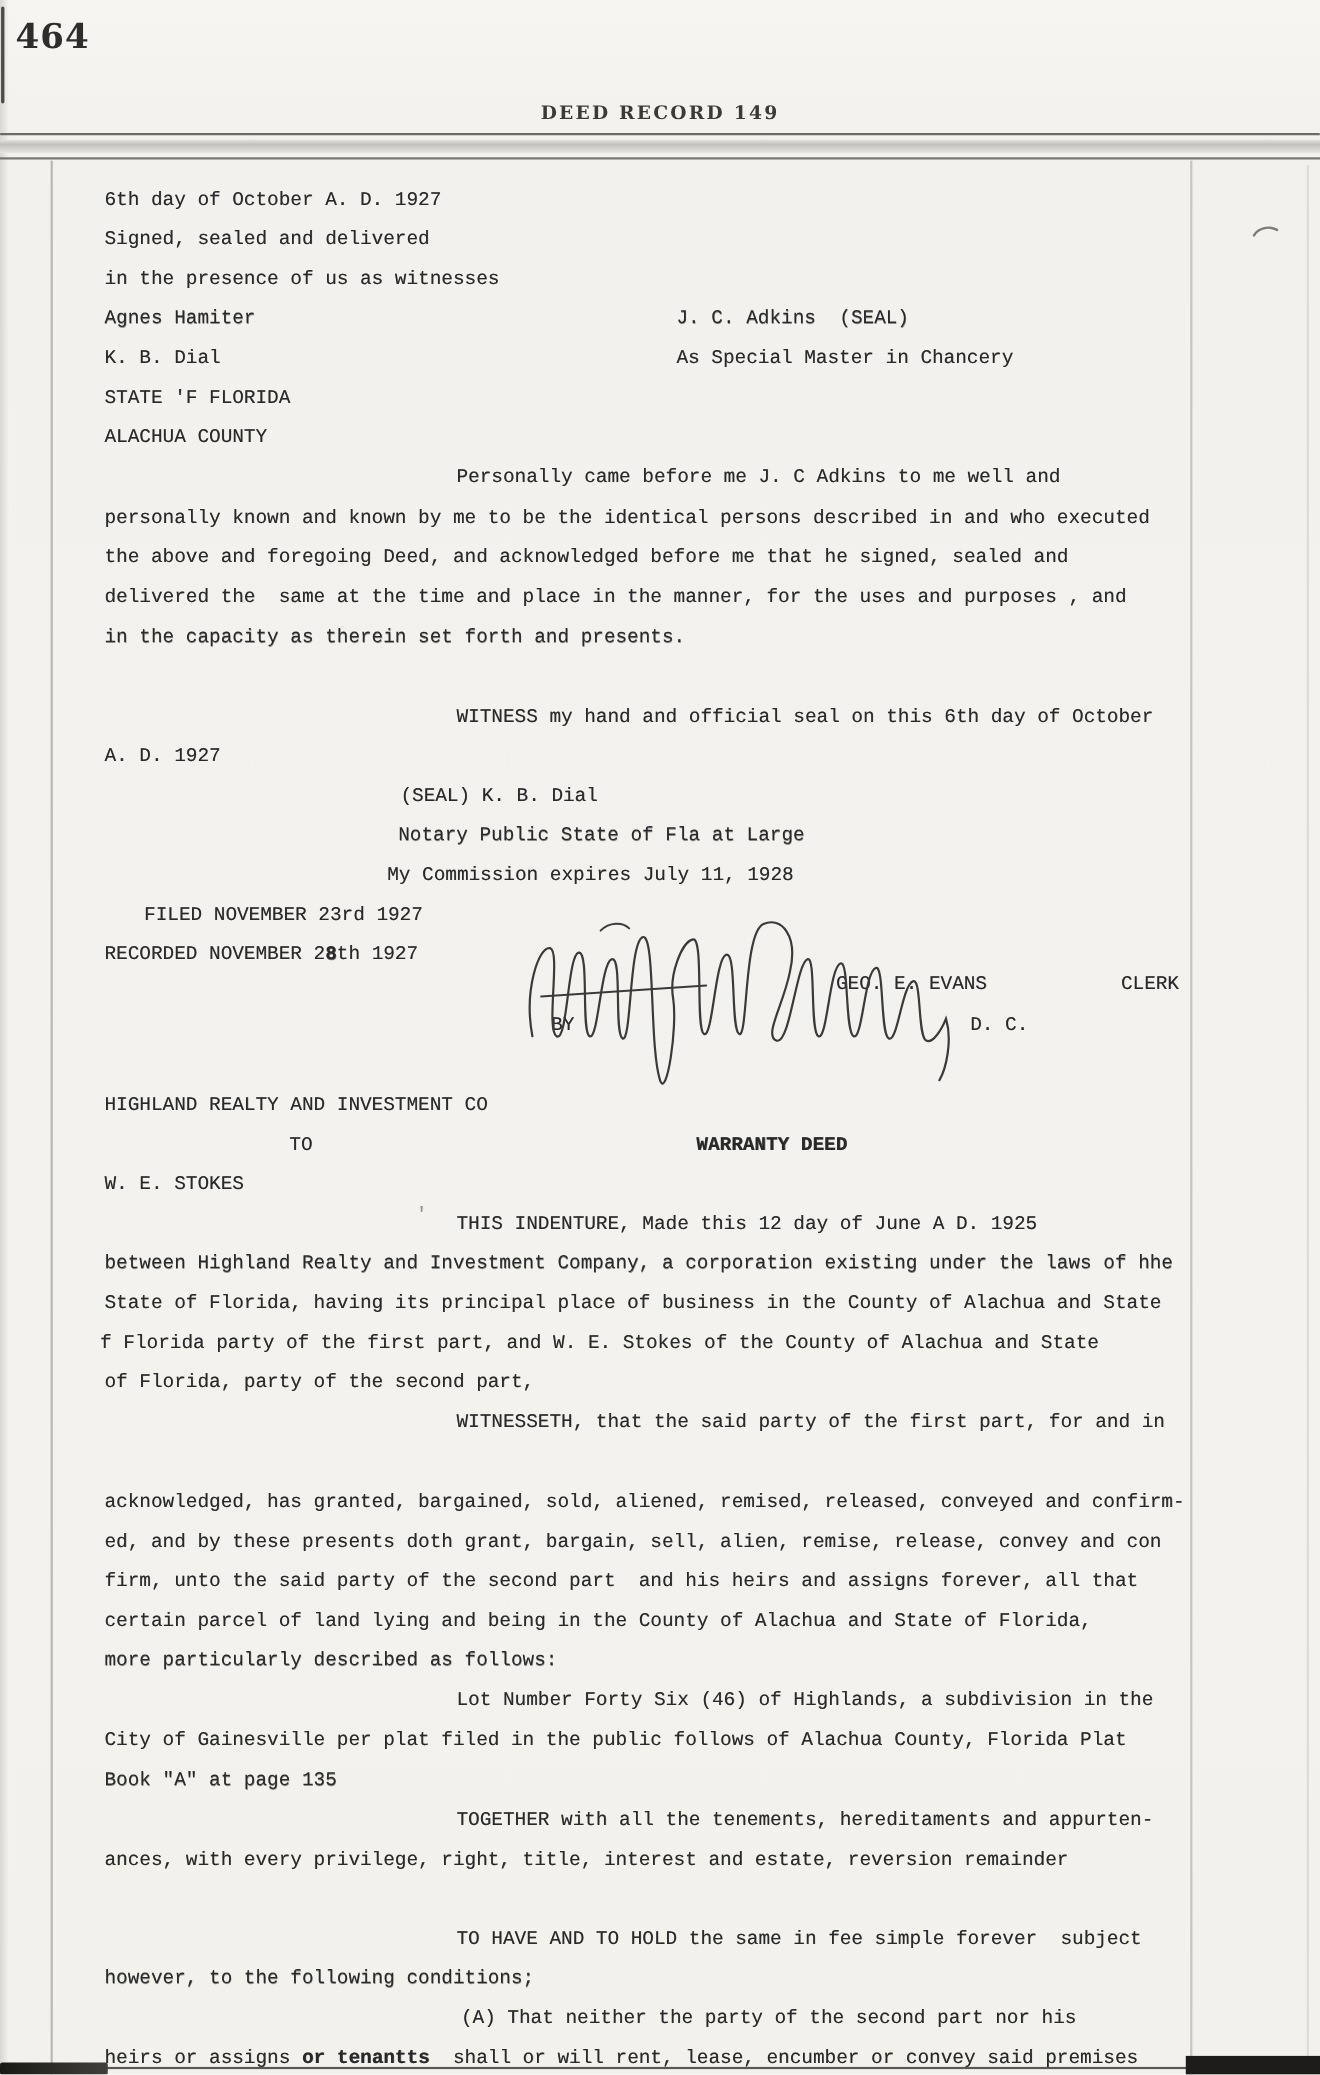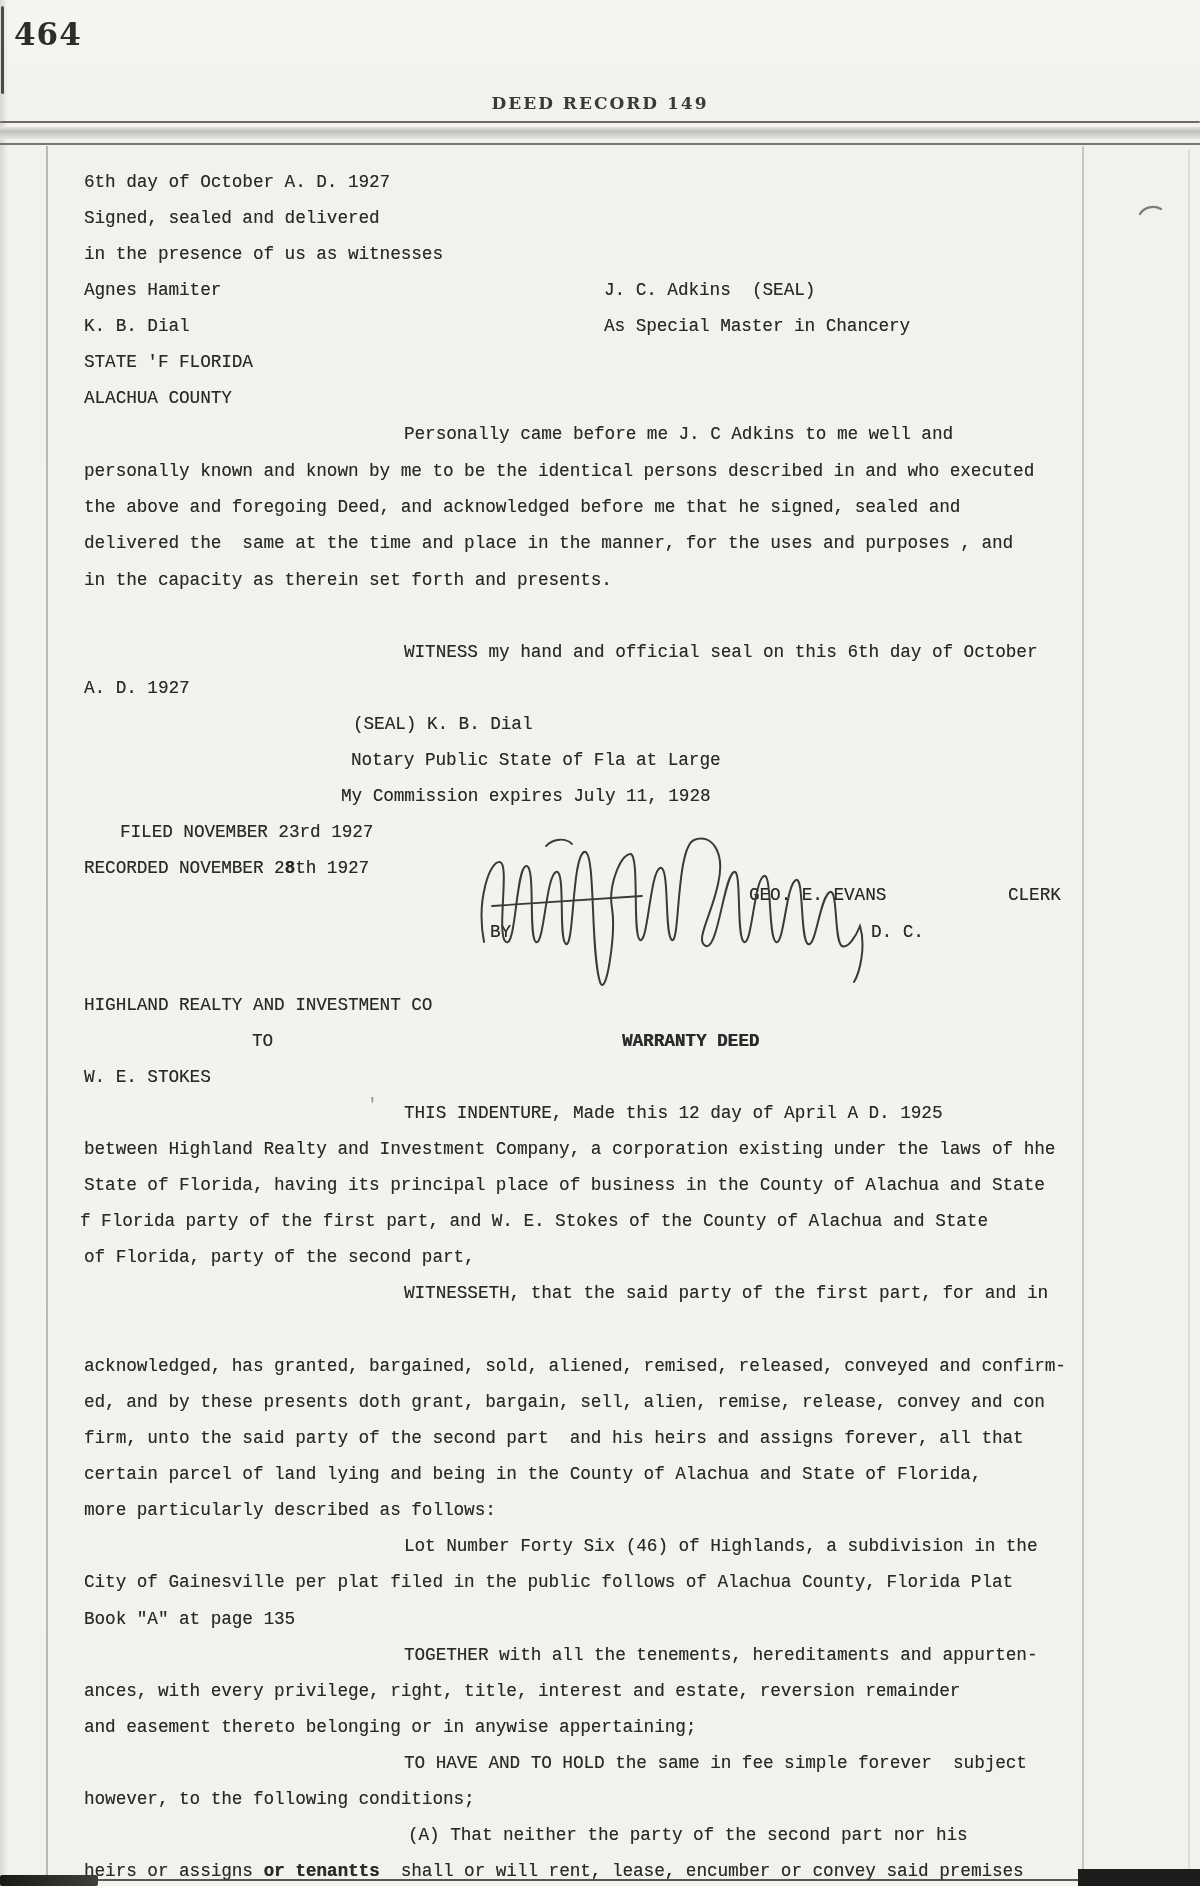--- a/index.html
+++ b/index.html
@@ -27,21 +27,21 @@
   .rule-band   { top: 127px; height: 12px;
                  background: linear-gradient(180deg, #e4e3df 0%, #c2c1bb 35%, #cfceca 60%, #e6e5e1 100%); }
   .rule-bottom { top: 143px; height: 2px; background: #6b6964; opacity: .9; }
   .vline { position: absolute; width: 2px; }
   .vline-left  { left: 46px;  top: 146px; height: 1740px; background: #a5a49f; opacity: .75; }
   .vline-right { left: 1082px; top: 146px; height: 1740px; background: #b3b2ad; opacity: .7; }
   .edge-right-line { position: absolute; left: 1188px; top: 150px; width: 2px; height: 1730px; background: #dddcd8; }
   .edge-left  { position: absolute; left: 0; top: 0; width: 8px; height: 100%;
                 background: linear-gradient(90deg, #d8d7d3, rgba(243,242,238,0)); }
   .edge-left-dark { position: absolute; left: 1px; top: 6px; width: 3px; height: 88px; background: #4b4a47; border-radius: 2px; }
-  #typed-layer { position: absolute; left: 4px; top: 0; width: 996px; height: 1886px; }
+  #typed-layer { position: absolute; left: 15px; top: 0; width: 996px; height: 1886px; }
   .typed-line {
     position: absolute;
     font-family: "Liberation Mono", "DejaVu Sans Mono", monospace;
     font-size: 17.6px; line-height: 21px;
     color: #29292a;
     white-space: pre;
     text-shadow: 0.25px 0.25px 0.35px rgba(20,20,20,0.45);
   }
   .typed-line .bold, .typed-line.bold {
     font-weight: 700;
@@ -95,37 +95,36 @@
     <div class="typed-line" style="left: 80px; top: 858px;"><span>RECORDED NOVEMBER 2</span><span class="bold">8</span><span>th 1927</span></div>
     <div class="typed-line" style="left: 745px; top: 885px;">GEO. E. EVANS</div>
     <div class="typed-line" style="left: 1004px; top: 885px;">CLERK</div>
     <div class="typed-line" style="left: 486px; top: 922px;">BY</div>
     <div class="typed-line" style="left: 867px; top: 922px;">D. C.</div>
     <div class="typed-line" style="left: 80px; top: 995px;">HIGHLAND REALTY AND INVESTMENT CO</div>
     <div class="typed-line" style="left: 248px; top: 1031px;">TO</div>
     <div class="typed-line bold" style="left: 618px; top: 1031px;">WARRANTY DEED</div>
     <div class="typed-line" style="left: 80px; top: 1067px;">W. E. STOKES</div>
     <div class="typed-line faint" style="left: 363px; top: 1095px;">'</div>
-    <div class="typed-line" style="left: 400px; top: 1103px;">THIS INDENTURE, Made this 12 day of April A D. 1925</div>
+    <div class="typed-line" style="left: 400px; top: 1103px;">THIS INDENTURE, Made this 12 day of June A D. 1925</div>
     <div class="typed-line" style="left: 80px; top: 1175px;">State of Florida, having its principal place of business in the County of Alachua and State</div>
     <div class="typed-line" style="left: 80px; top: 1139px;">between Highland Realty and Investment Company, a corporation existing under the laws of hhe</div>
     <div class="typed-line" style="left: 76px; top: 1211px;">f Florida party of the first part, and W. E. Stokes of the County of Alachua and State</div>
     <div class="typed-line" style="left: 80px; top: 1247px;">of Florida, party of the second part,</div>
     <div class="typed-line" style="left: 400px; top: 1283px;">WITNESSETH, that the said party of the first part, for and in</div>
     <div class="typed-line" style="left: 80px; top: 1356px; text-align: center;">acknowledged, has granted, bargained, sold, aliened, remised, released, conveyed and confirm-</div>
     <div class="typed-line" style="left: 80px; top: 1392px;">ed, and by these presents doth grant, bargain, sell, alien, remise, release, convey and con</div>
     <div class="typed-line" style="left: 80px; top: 1428px;">firm, unto the said party of the second part  and his heirs and assigns forever, all that</div>
     <div class="typed-line" style="left: 80px; top: 1464px;">certain parcel of land lying and being in the County of Alachua and State of Florida,</div>
     <div class="typed-line" style="left: 80px; top: 1500px;">more particularly described as follows:</div>
     <div class="typed-line" style="left: 400px; top: 1536px;">Lot Number Forty Six (46) of Highlands, a subdivision in the</div>
     <div class="typed-line" style="left: 80px; top: 1572px;">City of Gainesville per plat filed in the public follows of Alachua County, Florida Plat</div>
     <div class="typed-line" style="left: 80px; top: 1609px;">Book "A" at page 135</div>
     <div class="typed-line" style="left: 400px; top: 1645px;">TOGETHER with all the tenements, hereditaments and appurten-</div>
     <div class="typed-line" style="left: 80px; top: 1681px;">ances, with every privilege, right, title, interest and estate, reversion remainder</div>
-    <div class="typed-line" style="left: 80px; top: 1717px;">and easement thereto belonging or in anywise appertaining;</div>
     <div class="typed-line" style="left: 400px; top: 1753px;">TO HAVE AND TO HOLD the same in fee simple forever  subject</div>
     <div class="typed-line" style="left: 80px; top: 1789px;">however, to the following conditions;</div>
     <div class="typed-line" style="left: 404px; top: 1825px;">(A) That neither the party of the second part nor his</div>
     <div class="typed-line" style="left: 80px; top: 1861px;"><span>heirs or assigns </span><span class="bold">or tenantts</span><span>  shall or will rent, lease, encumber or convey said premises</span></div>
   </div>
 
 <svg class="sig-svg" style="left:460px; top:830px;" width="430" height="180" viewBox="0 0 430 180">
   <g fill="none" stroke="#3a3a3a" stroke-width="2" stroke-linecap="round">
     <path d="M 24 112
       C 16 70, 30 30, 40 32 C 50 34, 36 106, 46 112

